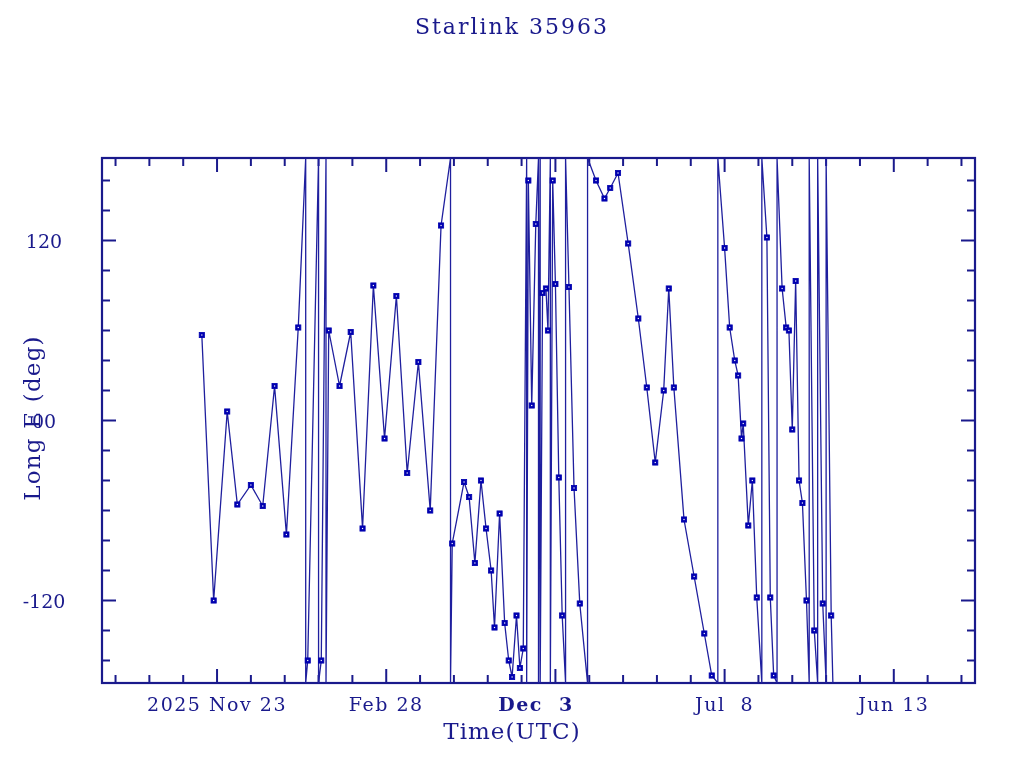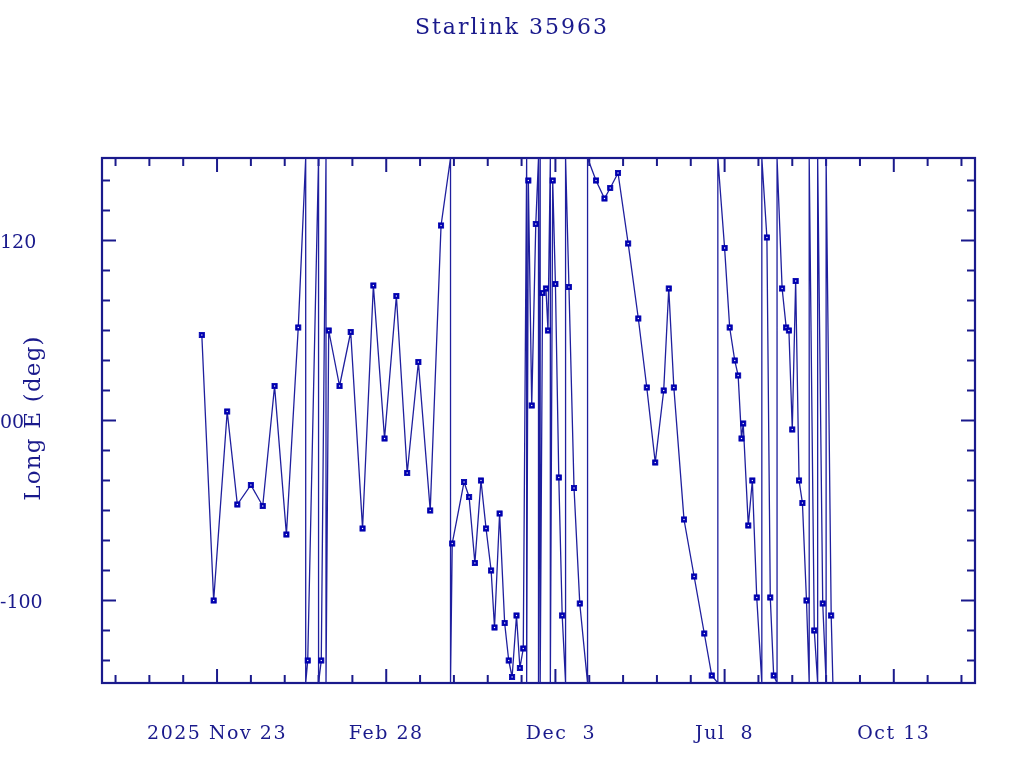--- a/index.html
+++ b/index.html
@@ -59,31 +59,32 @@
     letter-spacing: 1.0px;
     white-space: pre;
   }
   .tick-label {
     position: absolute;
     color: #1a1a8c;
     font-family: "DejaVu Serif", serif;
     font-size: 19px;
     white-space: pre;
   }
-  .ytick-label { text-align: left; }
-  .xtick-label { text-align: center; letter-spacing: 1.5px; margin-top: 28px; }
+  .ytick-label { text-align: center; }
+  .xtick-label { text-align: center; letter-spacing: 1.5px; }
 </style>
 </head>
 <body>
 
 <div id="page">
 
   <div class="plot-title">Starlink 35963</div>
 
   <div class="axis-title-y" id="ylabel-el" style="width: 300px; left: -118px; top: 404.5px;">Long E (deg)</div>
+  <div class="axis-title-x">Time(UTC)</div>
 
   <svg id="chart-svg" width="1024" height="768">
     <g id="frame-group">
         <rect x="102" y="158" width="873" height="525" fill="none" stroke="#1a1a8c" stroke-width="2.2"></rect>
       </g>
     <g id="ticks-group">
         <line x1="102" y1="660.5" x2="110" y2="660.5" stroke="#1a1a8c" stroke-width="2"></line>
         <line x1="975" y1="660.5" x2="967" y2="660.5" stroke="#1a1a8c" stroke-width="2"></line>
         <line x1="102" y1="630.5" x2="110" y2="630.5" stroke="#1a1a8c" stroke-width="2"></line>
         <line x1="975" y1="630.5" x2="967" y2="630.5" stroke="#1a1a8c" stroke-width="2"></line>
@@ -352,21 +353,21 @@
           <rect x="822.13" y="602.90" width="1.2" height="1.2" fill="#ffffff"></rect>
           <rect x="828.59" y="612.90" width="5.2" height="5.2" fill="#0000b0" stroke="#0000b0" stroke-width="0.8"></rect>
           <rect x="830.59" y="614.90" width="1.2" height="1.2" fill="#ffffff"></rect>
         </g>
       </g>
   </svg>
 
   <div id="tick-labels">
       <div class="tick-label ytick-label" style="width: 88px; left: 0px; top: 229.5px;">120</div>
       <div class="tick-label ytick-label" style="width: 88px; left: 0px; top: 409.5px;">00</div>
-      <div class="tick-label ytick-label" style="width: 88px; left: 0px; top: 589.5px;">-100</div>
+      <div class="tick-label ytick-label" style="width: 88px; left: 0px; top: 589.5px;">-120</div>
       <div class="tick-label xtick-label" style="width: 260px; left: 87.0465px; top: 693px;">2025 Nov 23</div>
       <div class="tick-label xtick-label" style="width: 260px; left: 256.233px; top: 693px;">Feb 28</div>
-      <div class="tick-label xtick-label" style="width: 260px; left: 431px; top: 693px;">Dec  3</div>
+      <div class="tick-label xtick-label" style="width: 260px; left: 406px; top: 693px; font-weight: bold;">Dec  3</div>
       <div class="tick-label xtick-label" style="width: 260px; left: 594.605px; top: 693px;">Jul  8</div>
-      <div class="tick-label xtick-label" style="width: 260px; left: 763.791px; top: 693px;">Oct 13</div>
+      <div class="tick-label xtick-label" style="width: 260px; left: 763.791px; top: 693px;">Jun 13</div>
     </div>
 
 </div>
 
 </body></html>

